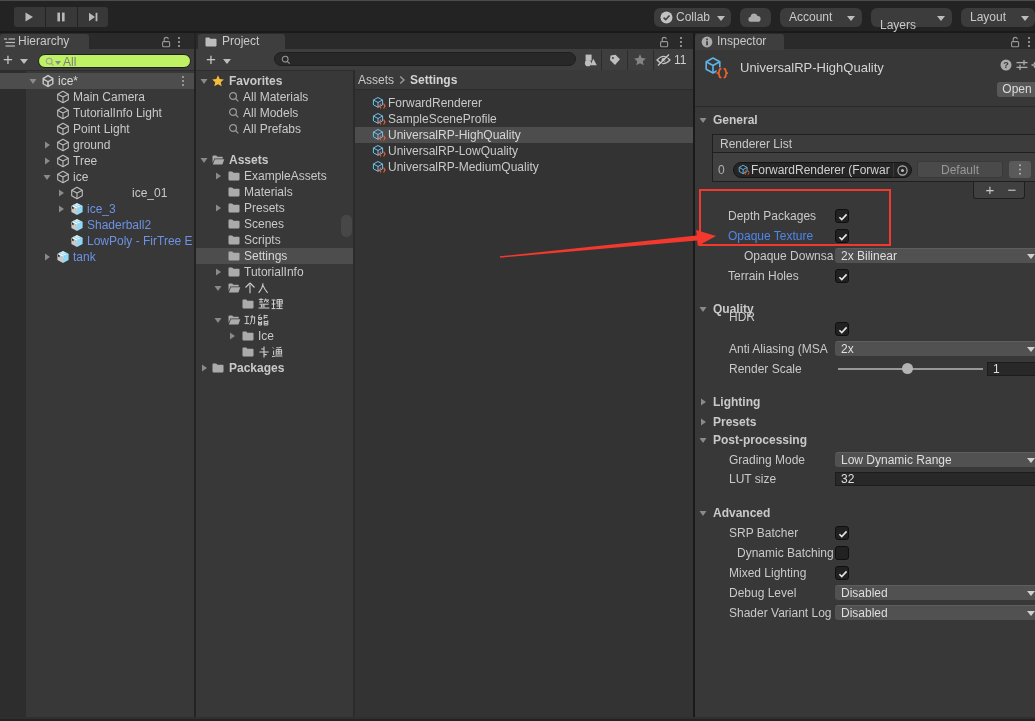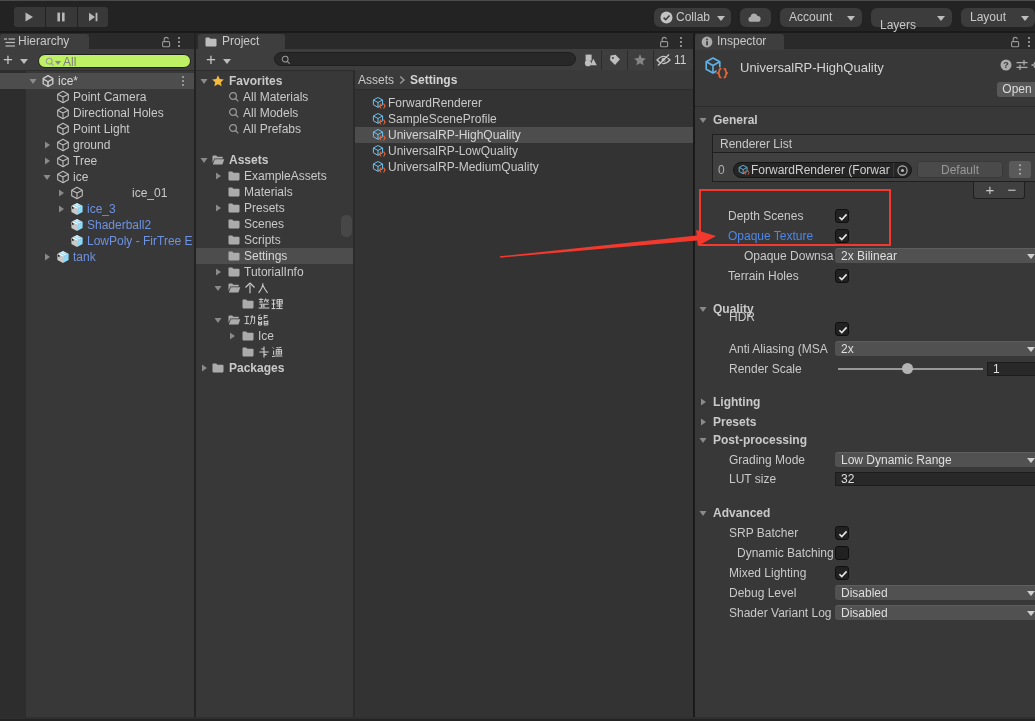--- a/index.html
+++ b/index.html
@@ -223,25 +223,25 @@
     <svg class="ic" style="left:41px;top:41px" width="14" height="14">
         <use href="#scene"></use>
       </svg>
     <div class="lbl" style="left:58px;top:40px;color:#D8D8D8;">ice*</div>
     <svg class="ic" style="left:181px;top:42px" width="4" height="12">
         <use href="#kebab"></use>
       </svg>
     <svg class="ic" style="left:56px;top:57px" width="14" height="14">
         <use href="#cube"></use>
       </svg>
-    <div class="lbl" style="left:73px;top:56px;">Point Camera</div>
+    <div class="lbl" style="left:73px;top:56px;">Main Camera</div>
     <svg class="ic" style="left:56px;top:73px" width="14" height="14">
         <use href="#cube"></use>
       </svg>
-    <div class="lbl" style="left:73px;top:72px;">Directional Holes</div>
+    <div class="lbl" style="left:73px;top:72px;">TutorialInfo Light</div>
     <svg class="ic" style="left:56px;top:89px" width="14" height="14">
         <use href="#cube"></use>
       </svg>
     <div class="lbl" style="left:73px;top:88px;text-align:center;">Point Light</div>
     <svg class="ic" style="left:42px;top:107px" width="10" height="10">
         <use href="#arr-r"></use>
       </svg>
     <svg class="ic" style="left:56px;top:105px" width="14" height="14">
         <use href="#cube"></use>
       </svg>
@@ -566,21 +566,21 @@
     <div class="abs" style="left:314px;top:128px;width:22px;height:17px;background:#5A5A5A;border-radius:3px;">
       <svg class="ic" style="left:9px;top:2px" width="4" height="13">
           <use href="#kebab"></use>
         </svg>
     </div>
     <div class="abs" style="left:278px;top:149px;width:52px;height:17px;background:#404040;border:1px solid #1F1F1F;border-top:none;border-radius:0 0 3px 3px;">
       <div class="abs" style="left:6px;top:-1px;width:20px;text-align:center;font-size:15px;color:#C8C8C8;">+</div>
       <div class="abs" style="left:28px;top:-1px;width:20px;text-align:center;font-size:15px;color:#C8C8C8;">−</div>
     </div>
 
-    <div class="lbl" style="left:33px;top:175px;">Depth Scenes</div>
+    <div class="lbl" style="left:33px;top:175px;">Depth Packages</div>
     <div class="cbox" style="left:140px;top:176px;">
         <svg width="12" height="12">
           <use href="#check"></use>
         </svg>
       </div>
     <div class="lbl" style="left:33px;top:195px;color:#4E86E8;">Opaque Texture</div>
     <div class="cbox" style="left:140px;top:196px;">
         <svg width="12" height="12">
           <use href="#check"></use>
         </svg>

